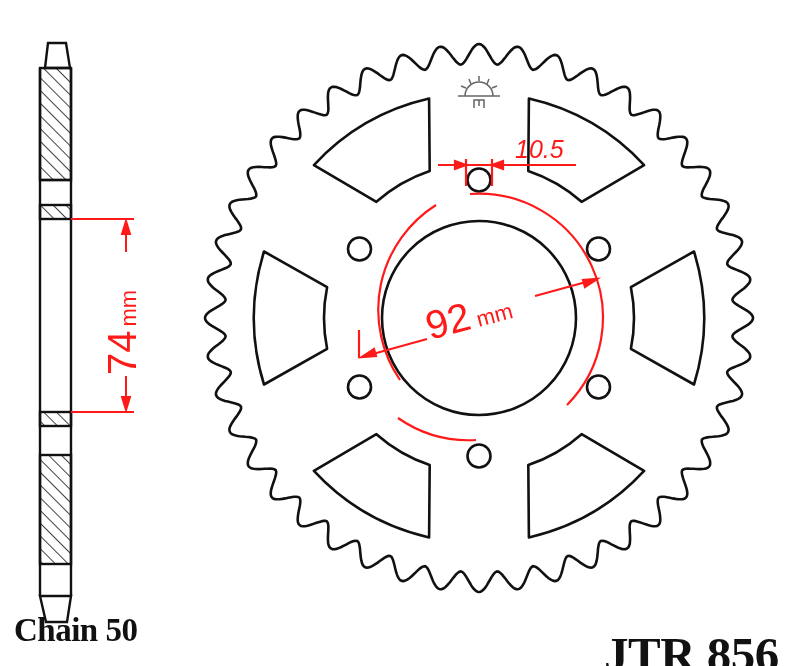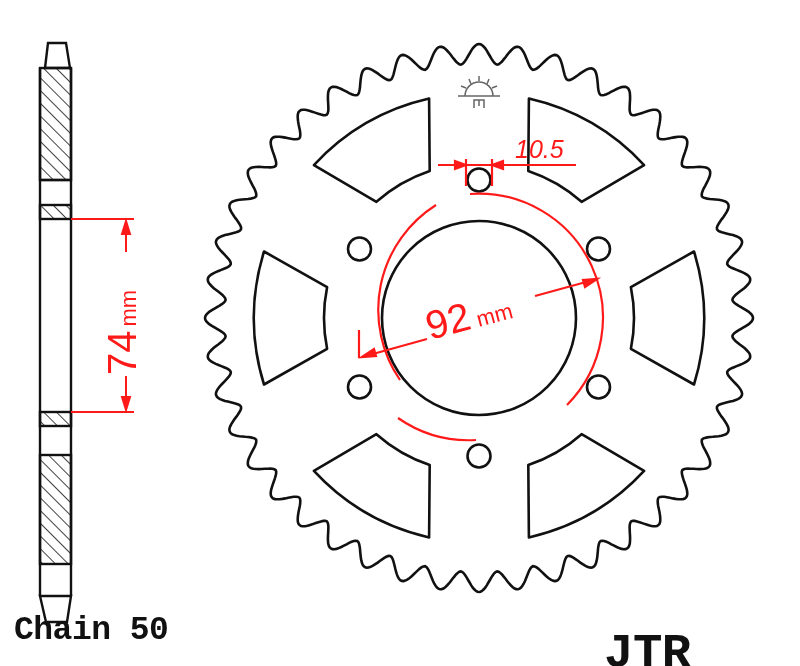--- a/index.html
+++ b/index.html
@@ -1,19 +1,19 @@
 <!DOCTYPE html>
 <html><head>
 <meta charset="utf-8">
 <style>
   html, body { margin: 0; padding: 0; background: #ffffff; }
   body { width: 800px; height: 666px; position: relative; overflow: hidden;
          font-family: "Liberation Sans", sans-serif; }
   #stage { position: absolute; left: 0; top: 0; width: 800px; height: 666px; }
-  .caption { position: absolute; font-weight: bold; color: #111; font-family: Liberation Mono, monospace; letter-spacing: -0.5px; }
+  .caption { position: absolute; font-weight: bold; color: #111; font-family: Liberation Serif, serif; letter-spacing: -0.5px; }
   #chain-label { left: 14px; top: 612px; font-size: 33px; }
   #part-label { left: 604px; top: 626px; font-size: 49px; }
 </style>
 </head>
 <body>
 
 <div id="stage">
   <svg id="svg" width="800" height="666" viewBox="0 0 800 666" xmlns="http://www.w3.org/2000/svg">
 
     <g id="side-profile" fill="none" stroke="#111" stroke-width="2.4">

